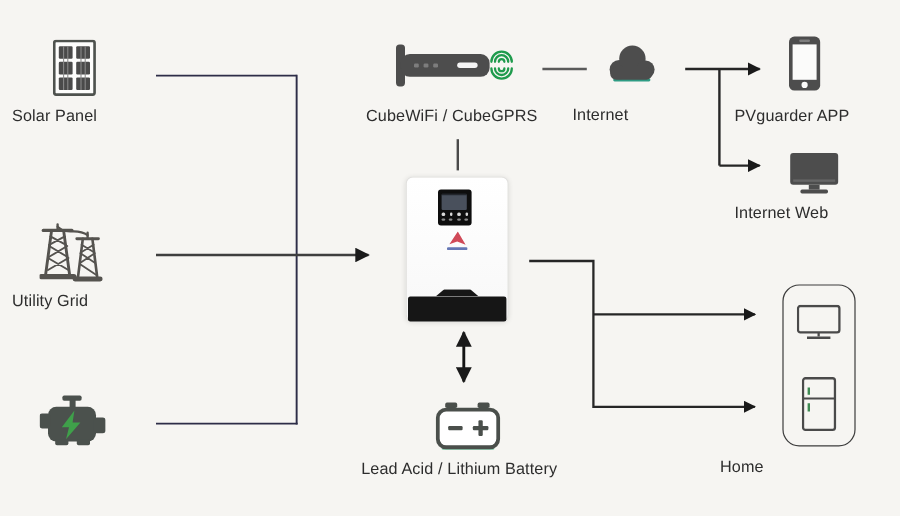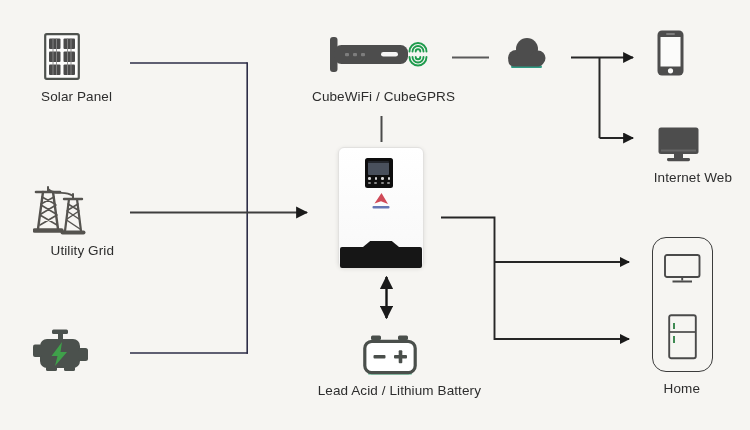--- a/index.html
+++ b/index.html
@@ -9,21 +9,21 @@
     font-family:"Liberation Sans", sans-serif;
     position:relative;
     overflow:hidden;
   }
   .stage{position:absolute;inset:0;width:750px;height:430px;}
   .abs{position:absolute;}
   .label{
     position:absolute;
     font-size:13.5px;
     color:#2d2d2d;
-    text-align:right;
+    text-align:left;
     letter-spacing:.1px;
     white-space:nowrap;
   }
   svg{display:block;}
   
   #wires{position:absolute;left:0;top:0;width:750px;height:430px;pointer-events:none;}
 
   
   .inverter{
     position:absolute;left:338px;top:147px;width:86px;height:121px;
@@ -171,27 +171,29 @@
 
   <svg class="abs" style="left:503px;top:32px" width="46" height="42" viewBox="0 0 46 42">
     <rect x="8" y="33.5" width="31" height="2.4" rx="1.2" fill="#2e9c84"></rect>
     <g fill="#4d4d4d">
       <circle cx="13" cy="26" r="8"></circle>
       <circle cx="24" cy="17" r="11"></circle>
       <circle cx="35" cy="26" r="7.5"></circle>
       <rect x="5.5" y="24" width="35" height="10.5" rx="5"></rect>
     </g>
   </svg>
+  <div class="label" style="left:477px;top:88px;width:100px">Internet</div>
 
   <svg class="abs" style="left:657px;top:30px" width="27" height="46" viewBox="0 0 27 46">
     <rect x="0.5" y="0.5" width="26" height="45" rx="4.5" fill="#4d4d4d"></rect>
     <rect x="3.5" y="7" width="20" height="29.5" fill="#fbfbfa"></rect>
     <rect x="9" y="3" width="9" height="2" rx="1" fill="#7d7d7d"></rect>
     <circle cx="13.5" cy="40.8" r="2.6" fill="#fbfbfa"></circle>
   </svg>
+  <div class="label" style="left:612px;top:89px;width:120px">PVguarder APP</div>
 
   <svg class="abs" style="left:658px;top:127px" width="41" height="35" viewBox="0 0 41 35">
     <rect x="0.5" y="0.5" width="40" height="26.5" rx="2.5" fill="#4d4d4d"></rect>
     <rect x="3" y="22.5" width="35" height="2" fill="#666666"></rect>
     <rect x="16" y="27" width="9" height="4" fill="#4d4d4d"></rect>
     <rect x="9" y="31" width="23" height="3.2" rx="1.4" fill="#4d4d4d"></rect>
   </svg>
   <div class="label" style="left:612px;top:170px;width:120px">Internet Web</div>
 
   <div class="inverter">

